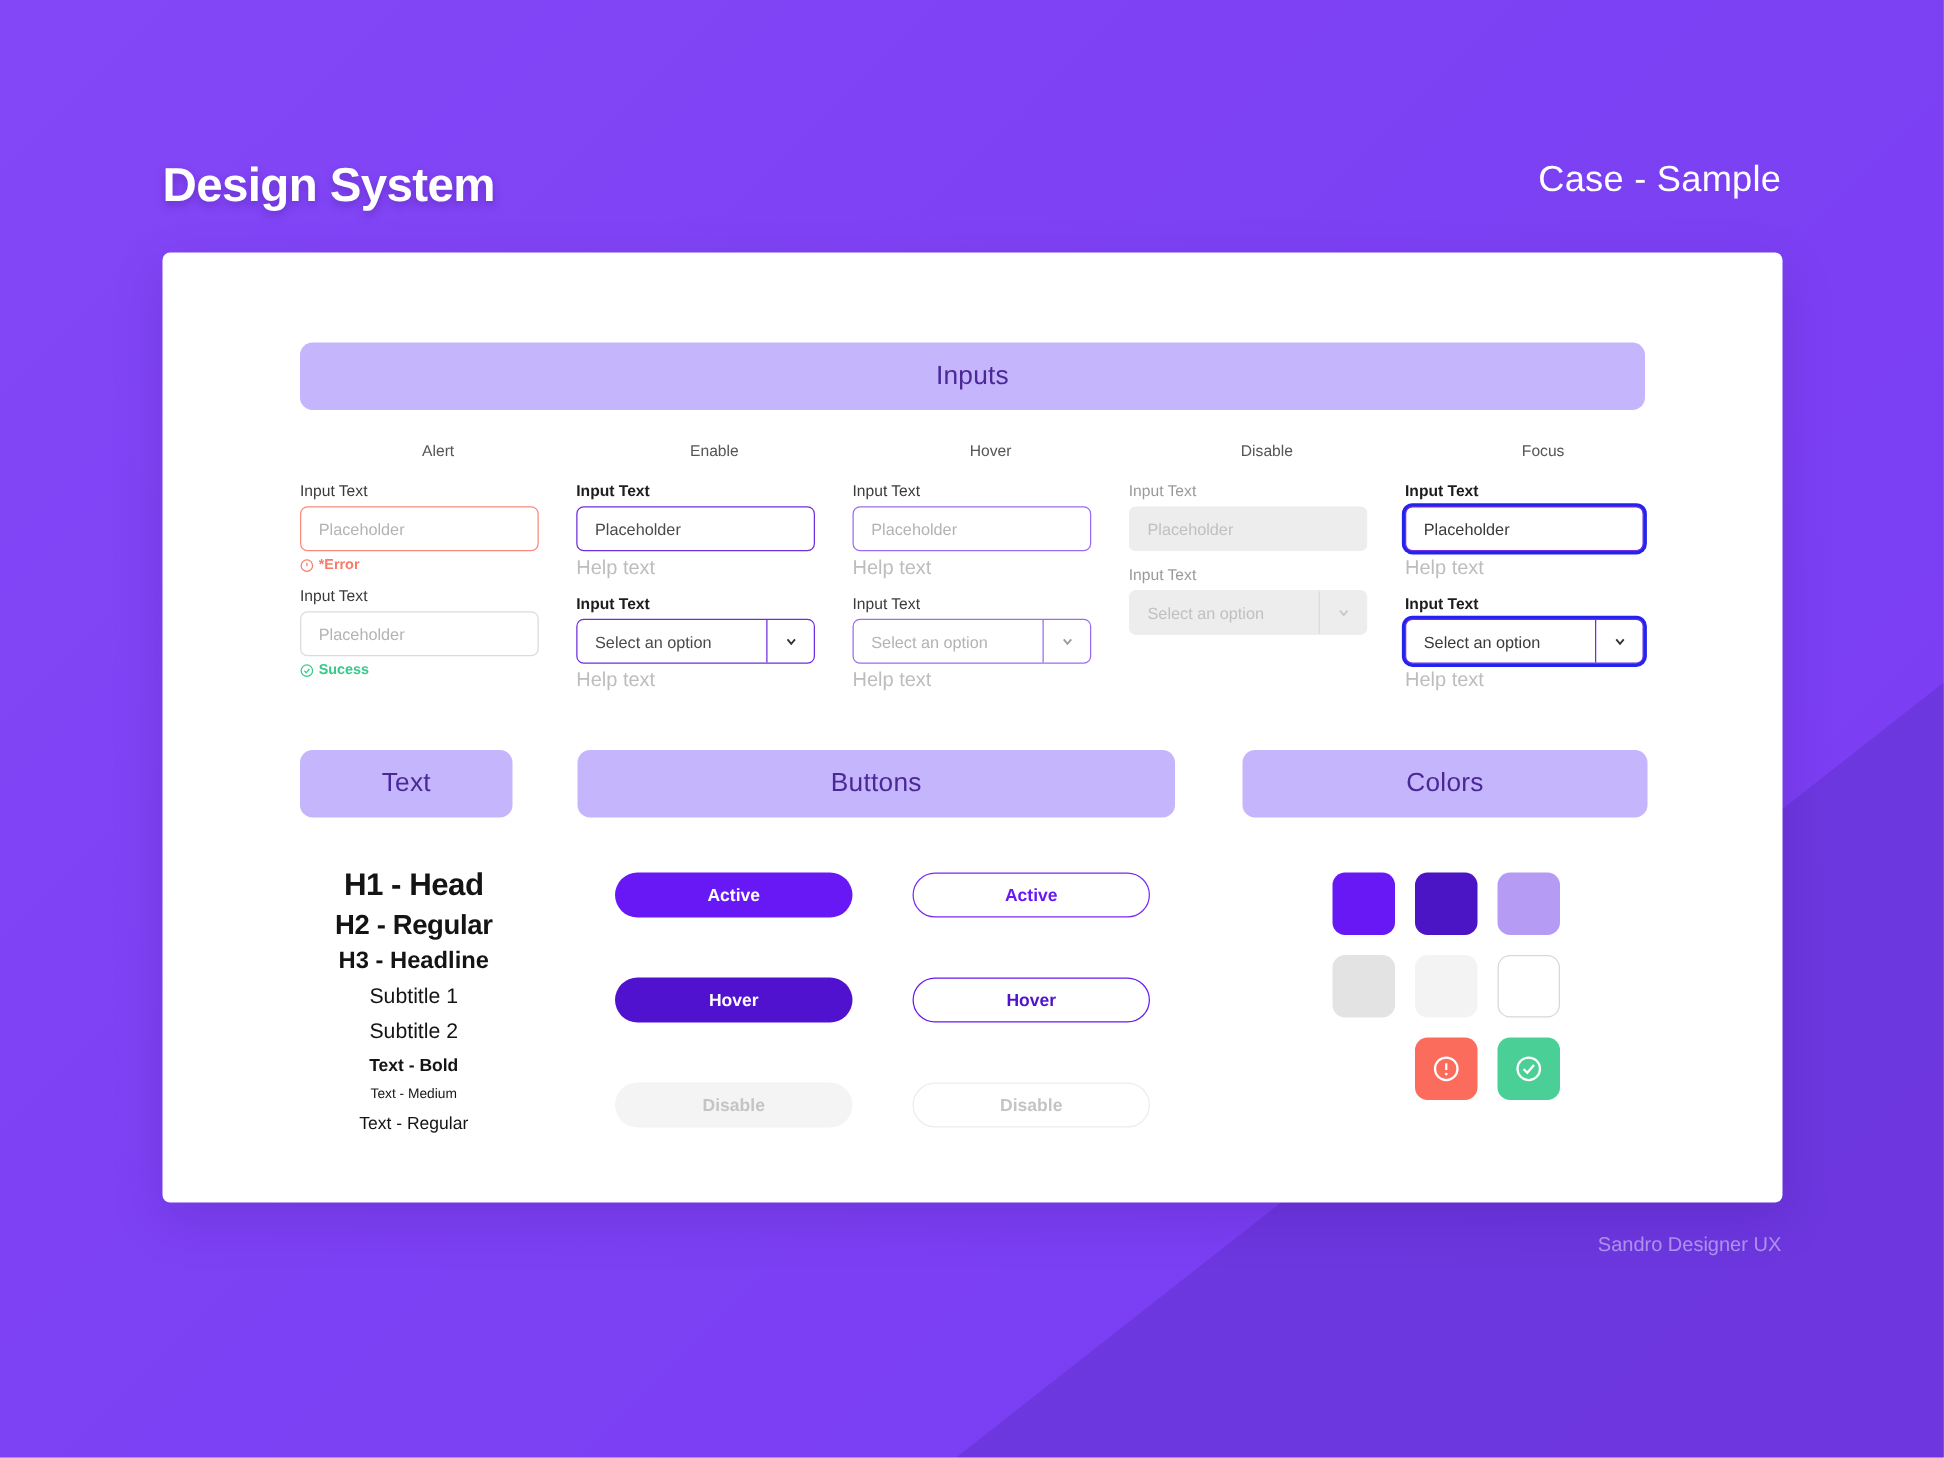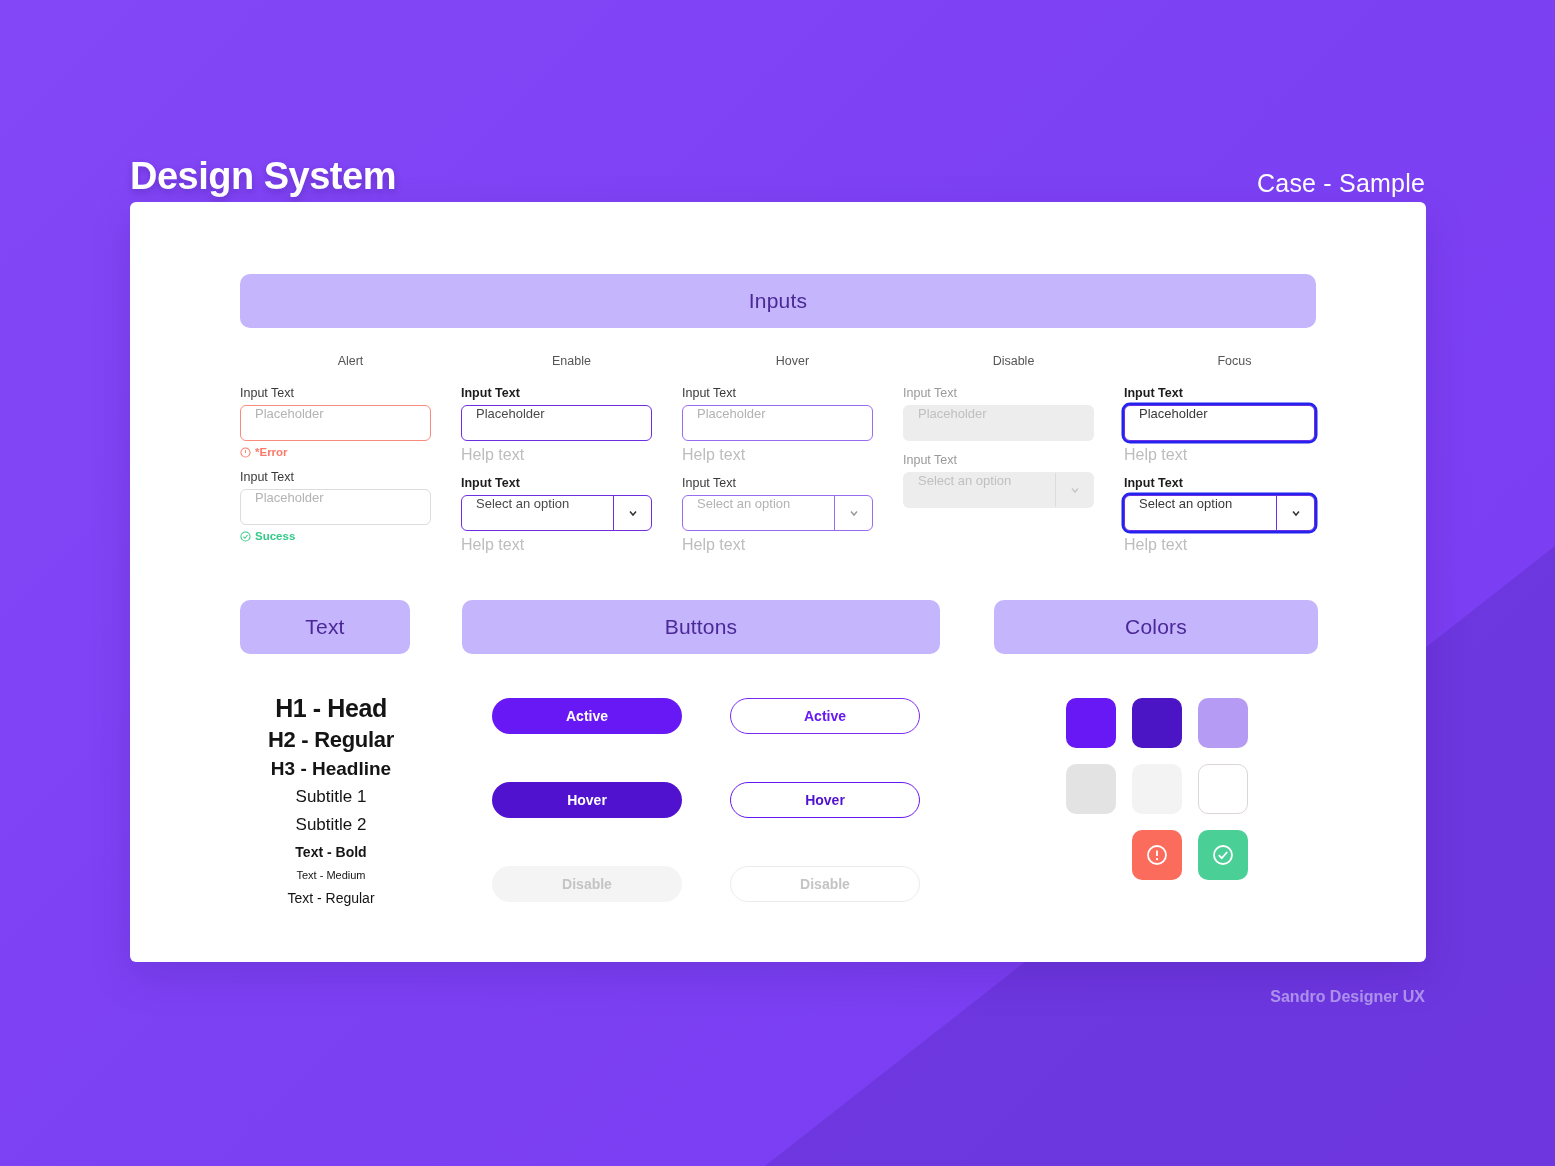--- a/index.html
+++ b/index.html
@@ -30,32 +30,32 @@
     opacity: .55;
   }
 
   
   .header {
     position: absolute;
     left: 0; right: 0; top: 128px;
     height: 70px;
     padding: 0 130px;
     display: flex;
-    align-items: flex-end;
+    align-items: flex-start;
     justify-content: space-between;
   }
   .title {
     font-size: 38px;
     font-weight: bold;
     color: #ffffff;
     letter-spacing: -0.5px;
     text-shadow: 0 3px 7px rgba(60,20,130,.35);
   }
   .case-label {
-    font-size: 25px;
+    font-size: 29px;
     color: #ffffff;
     font-weight: normal;
     letter-spacing: .2px;
   }
 
   
   .card {
     position: absolute;
     left: 130px;
     top: 202px;
@@ -115,21 +115,21 @@
   }
   .fld-label.b { font-weight: bold; color: #1d1d1d; }
   .fld-label.muted { color: #9a9a9a; }
 
   .box {
     height: 36px;
     border-radius: 6px;
     background: #fff;
     border: 1px solid #dcdcdc;
     display: flex;
-    align-items: flex-start;
+    align-items: center;
     padding: 0 14px;
     font-size: 13px;
     color: #b3b3b3;
   }
   .box.err  { border-color: #fa8a7d; }
   .box.on   { border: 1.6px solid #6d2fe0; color: #4a4a4a; }
   .box.hov  { border: 1.3px solid #9a6cf0; }
   .box.dis  { border-color: transparent; background: #ededed; color: #c0c0c0; }
   .box.foc  {
     border: 1.6px solid #6d2fe0;
@@ -238,21 +238,20 @@
   .sw.bordered { border: 1px solid #ddd6d6; }
   .sw.offset-1 { grid-column: 2; }
 
   
   .credit {
     position: absolute;
     right: 130px;
     top: 988px;
     font-size: 16px;
     color: rgba(255,255,255,.45);
-    font-weight: bold;
   }
 </style>
 </head>
 <body>
 
 <div class="bg-root">
   <div class="bg-diagonal"></div>
 </div>
 
 <div class="header">

